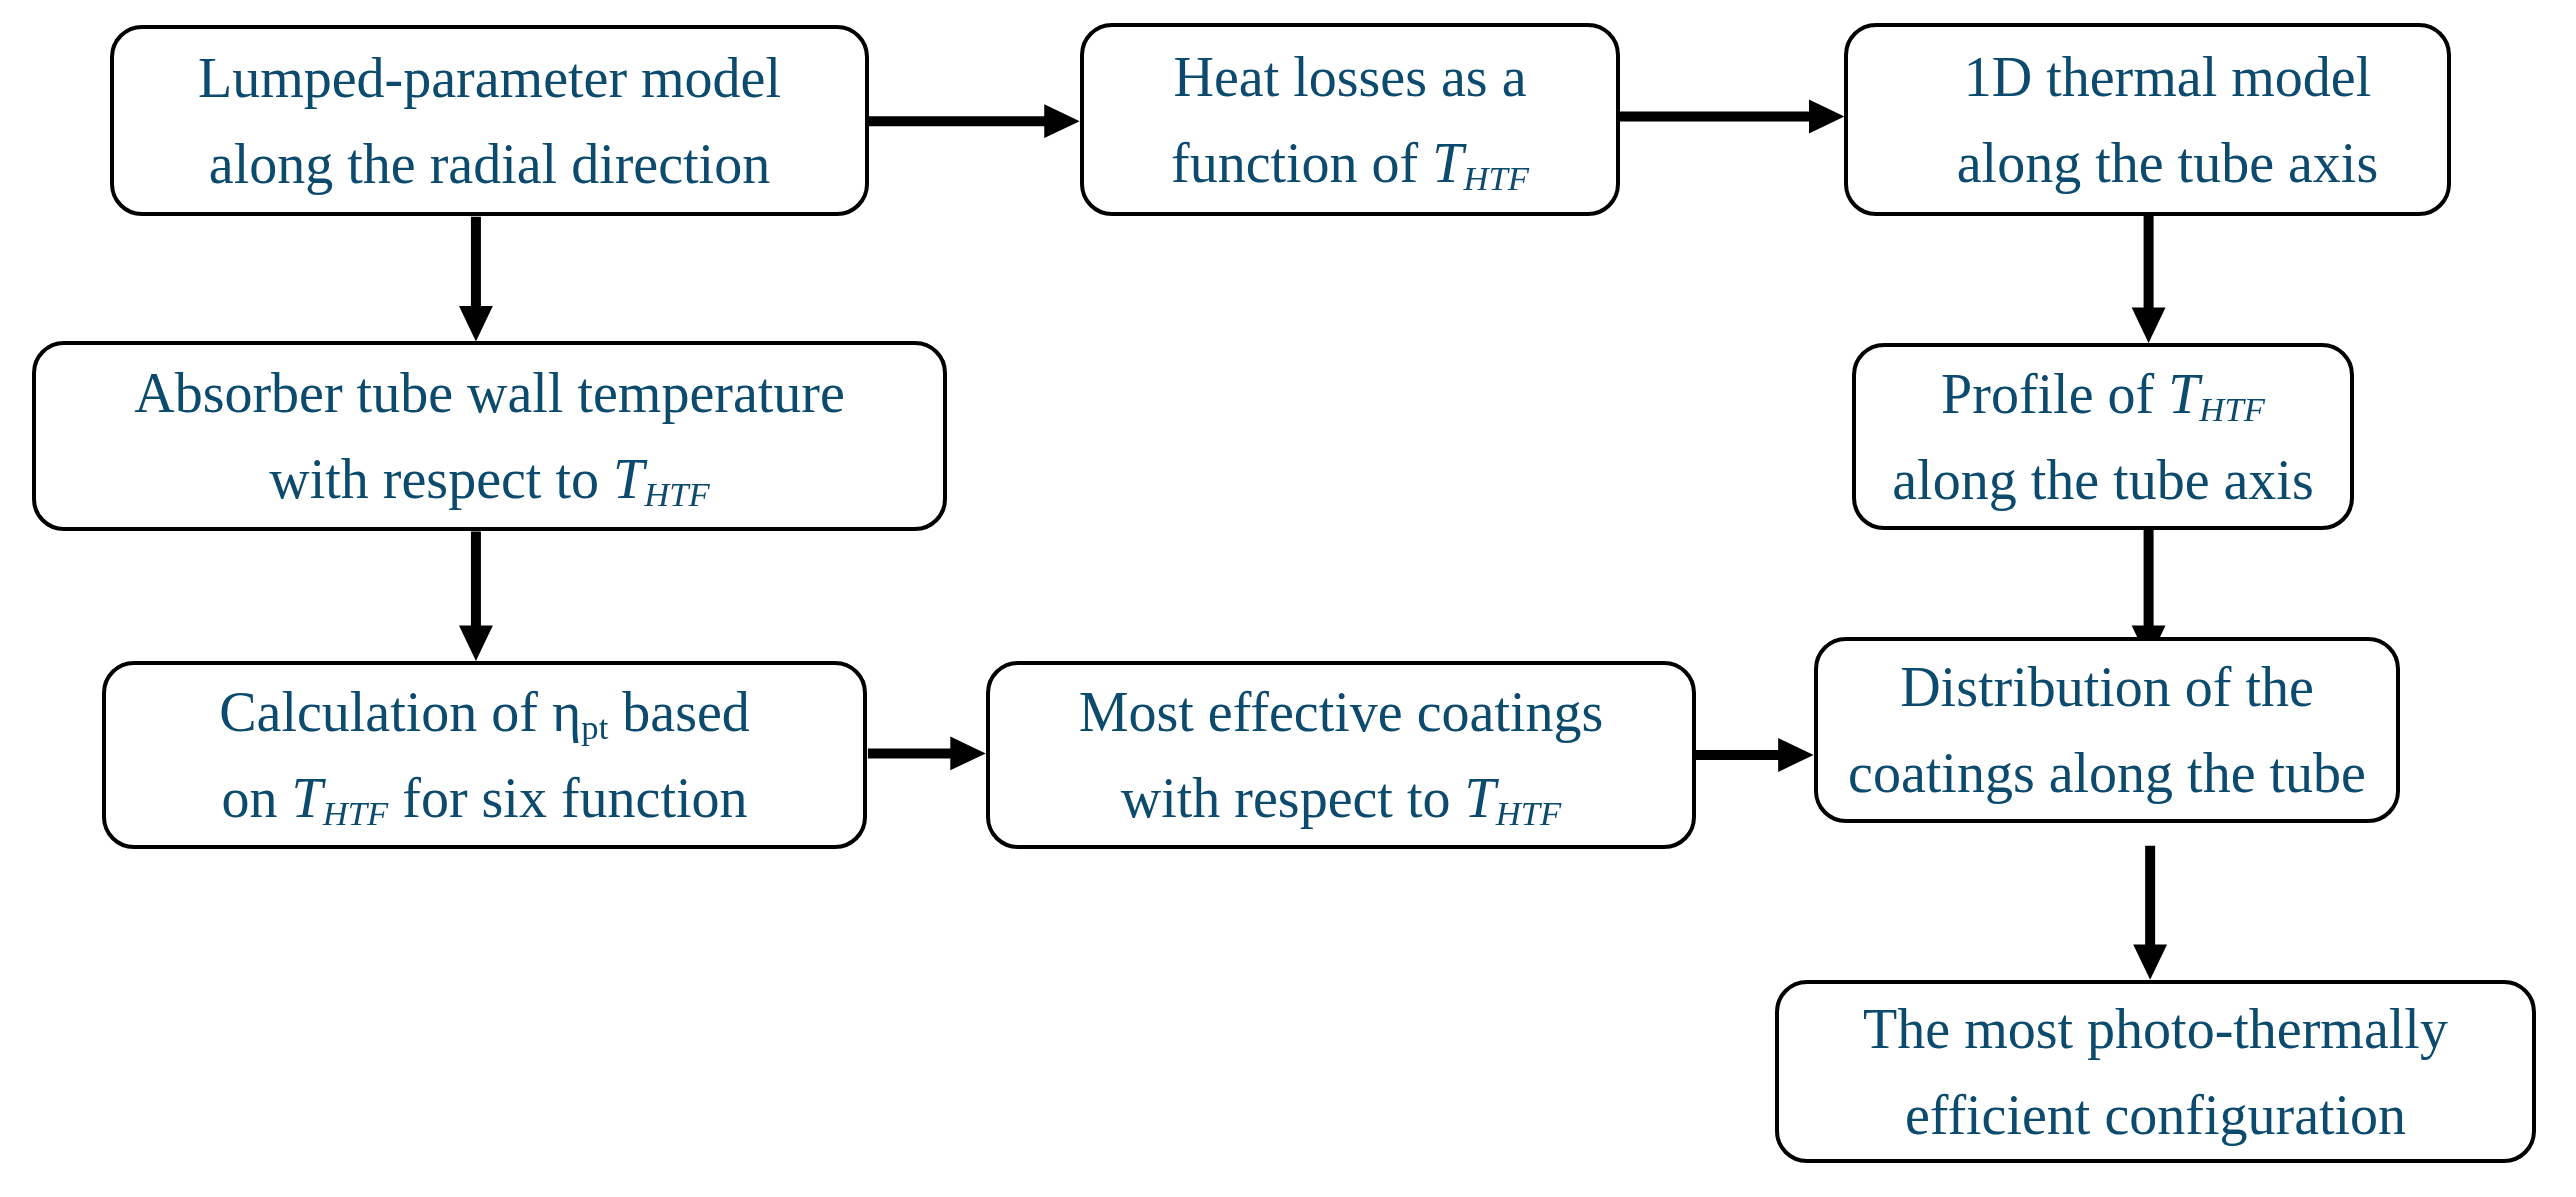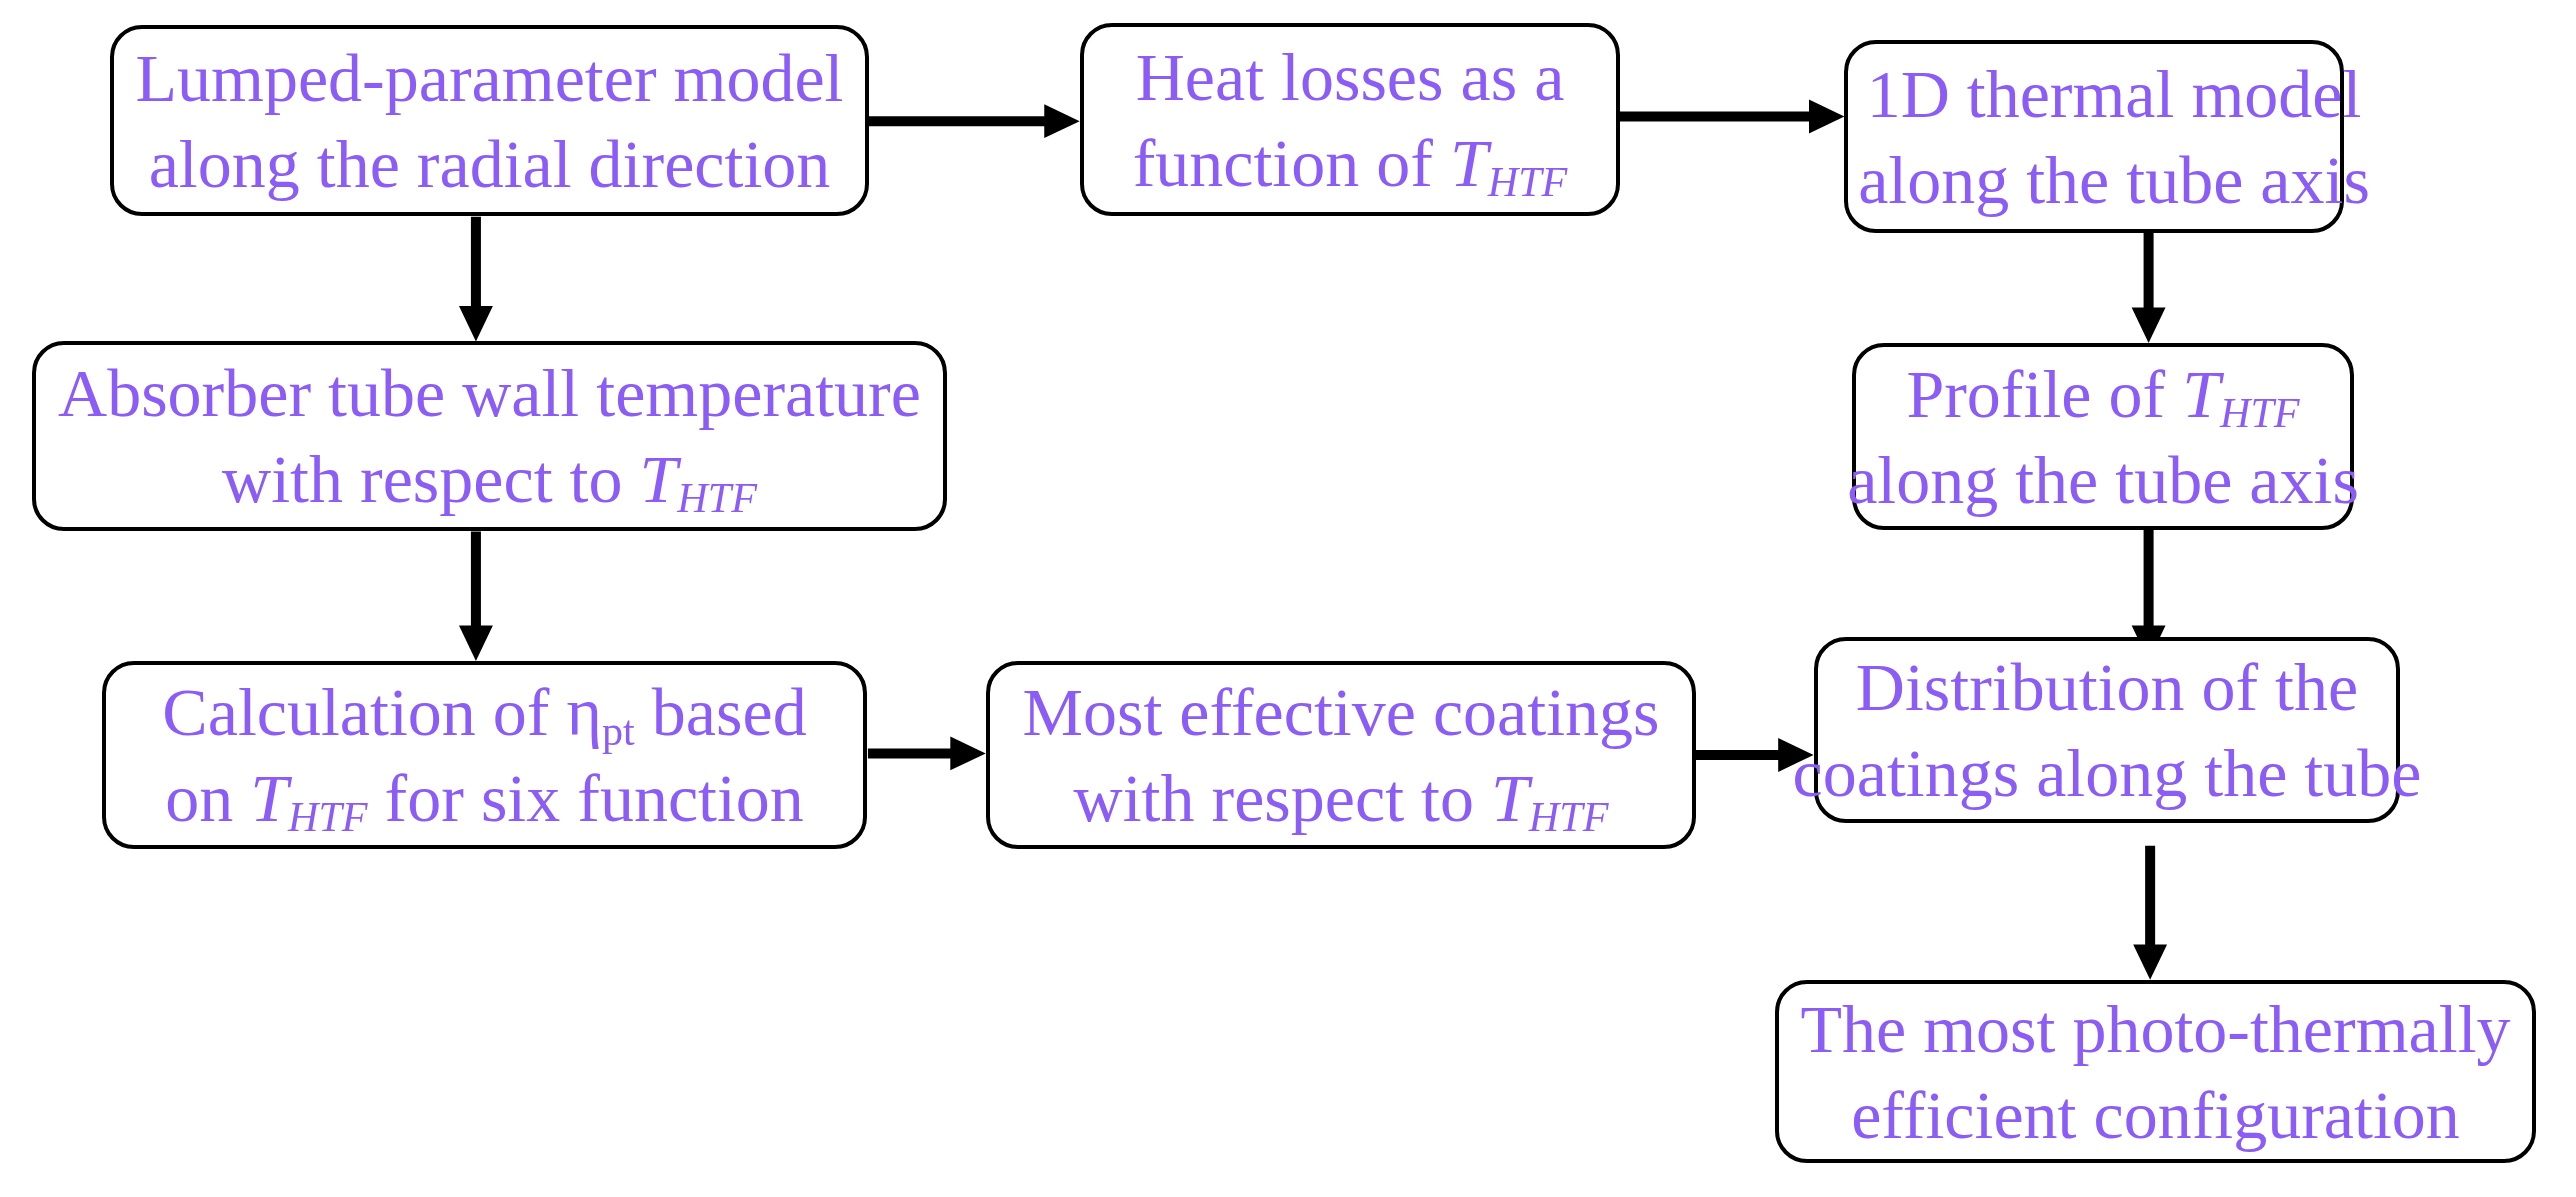--- a/index.html
+++ b/index.html
@@ -30,22 +30,22 @@
     position: absolute;
     box-sizing: border-box;
     border: 4.6px solid #000000;
     border-radius: 32px;
     background: #ffffff;
     display: flex;
     flex-direction: column;
     justify-content: center;
     align-items: center;
     text-align: center;
-    color: #8b5cf6;
-    font-size: 68px;
+    color: #0c4a6e;
+    font-size: 56px;
     line-height: 86px;
     white-space: nowrap;
   }
   .node .line {
     display: block;
   }
   .seg { }
   .italic { font-style: italic; }
   .sub {
     font-size: 0.62em;
@@ -109,21 +109,21 @@
   <div class="node" style="left:110px; top:25.4px; width:759px; height:191px;">
       <div class="line"><span class="seg">Lumped-parameter model</span></div>
       <div class="line"><span class="seg">along the radial direction</span></div>
     </div>
 
   <div class="node" style="left:1080px; top:23px; width:540px; height:193px;align-items:center;">
       <div class="line"><span class="seg">Heat losses as a</span></div>
       <div class="line"><span class="seg">function of </span><span class="seg italic">T</span><span class="seg sub italic">HTF</span></div>
     </div>
 
-  <div class="node" style="left:1844px; top:40px; width:500px; height:193px;padding-left:40px;">
+  <div class="node" style="left:1844px; top:23px; width:607px; height:193px;padding-left:40px;">
       <div class="line"><span class="seg">1D thermal model</span></div>
       <div class="line"><span class="seg">along the tube axis</span></div>
     </div>
 
   <div class="node" style="left:32px; top:341px; width:915px; height:190px;">
       <div class="line"><span class="seg">Absorber tube wall temperature</span></div>
       <div class="line"><span class="seg">with respect to </span><span class="seg italic">T</span><span class="seg sub italic">HTF</span></div>
     </div>
 
   <div class="node" style="left:1852px; top:343px; width:502px; height:187px;">

